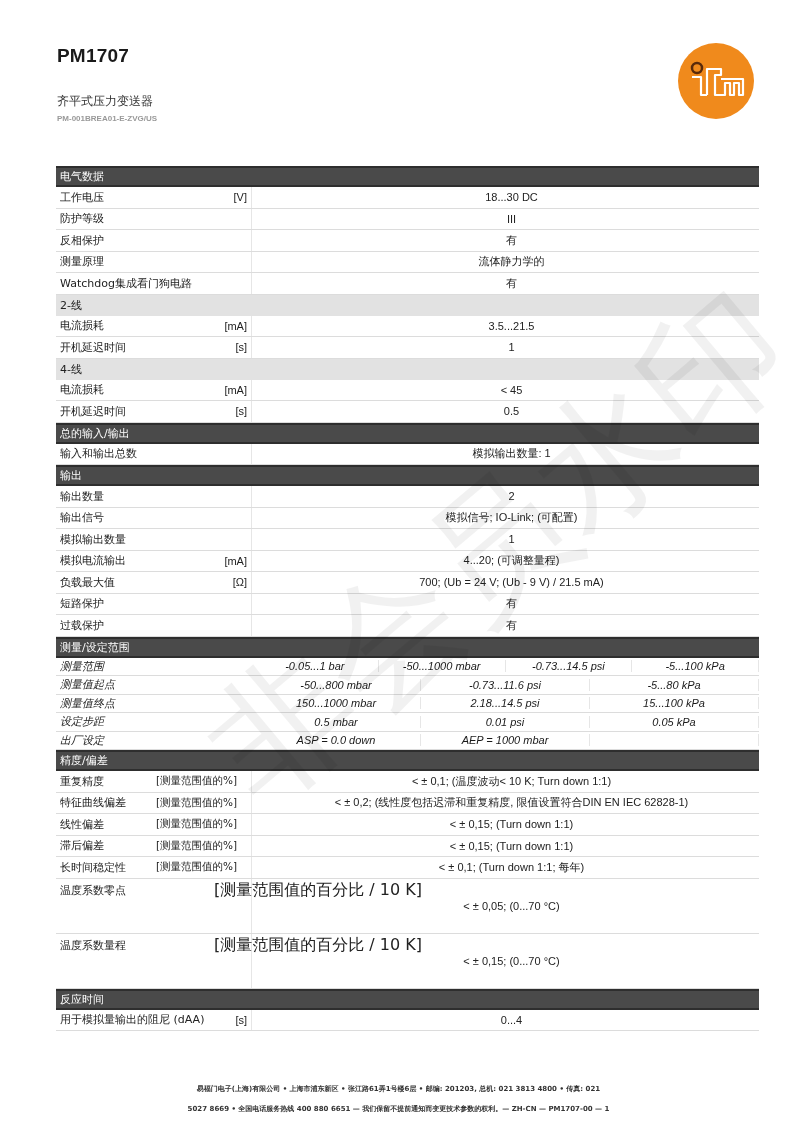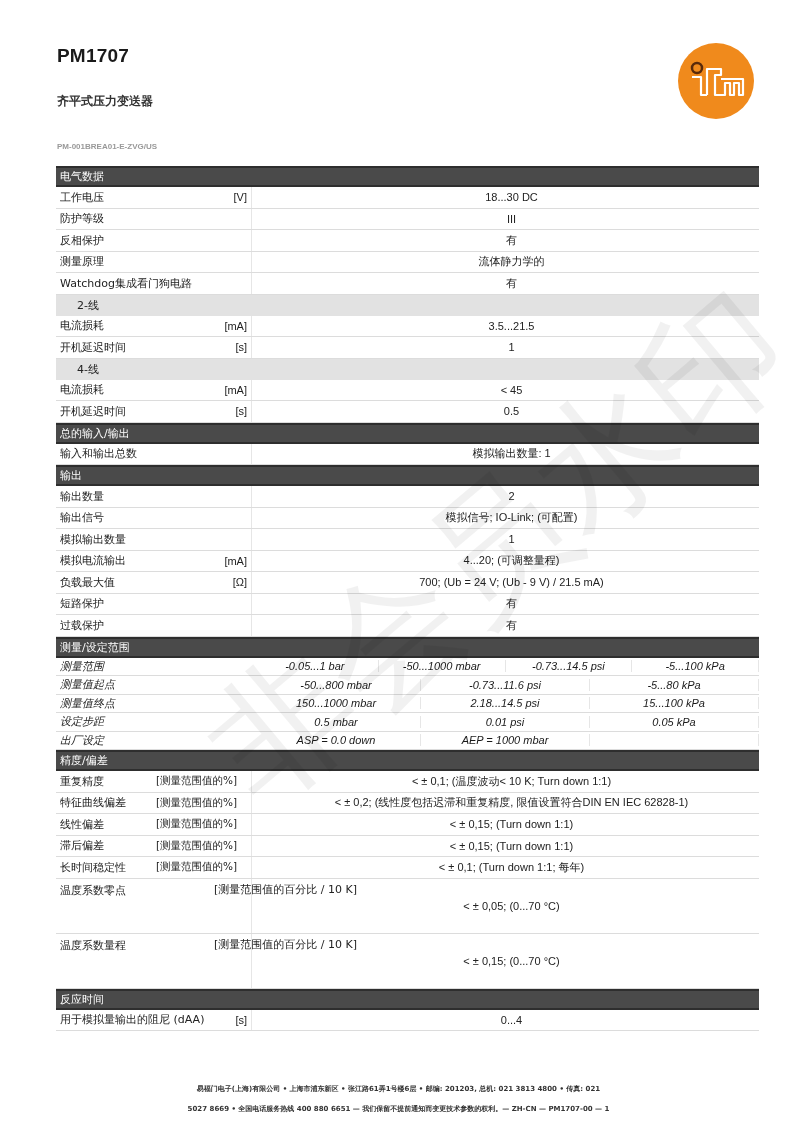--- a/index.html
+++ b/index.html
@@ -1,42 +1,42 @@
 <!DOCTYPE html>
 <html><head>
 <meta charset="utf-8">
 <style>
   * { box-sizing: border-box; margin: 0; padding: 0; }
   html, body { width: 797px; height: 1127px; background: #ffffff; overflow: hidden; }
   body { font-family: "Liberation Sans", "DejaVu Sans", sans-serif; color: #1a1a1a; position: relative; }
 
   .title { position: absolute; left: 57px; top: 45px; font-size: 19px; font-weight: bold; letter-spacing: 0.2px; }
-  .subtitle { position: absolute; left: 57px; top: 93px; font-size: 12px; font-family: "DejaVu Serif", serif; color: #333; font-weight: bold; }
-  .article { position: absolute; left: 57px; top: 114px; font-size: 8px; color: #999; font-weight: bold; margin-top: 28px; }
+  .subtitle { position: absolute; left: 57px; top: 93px; font-size: 12px; font-family: "DejaVu Serif", serif; color: #333; }
+  .article { position: absolute; left: 57px; top: 114px; font-size: 8px; color: #999; font-weight: bold; }
 
   .logo { position: absolute; left: 678px; top: 43px; width: 76px; height: 76px; border-radius: 50%; background: #f08a1c; }
   .logo svg { position: absolute; left: 0; top: 0; }
 
   .sheet { position: absolute; left: 56px; top: 146px; width: 703px; margin-top: 20px; }
 
   .sec { height: 21px; background: #4a4a4a; color: #fff; font-size: 11px; line-height: 21px; padding-left: 4px; border-top: 2px solid #2e2e2e; border-bottom: 2px solid #2e2e2e; display: flex; align-items: center; font-family: "DejaVu Sans", sans-serif; }
-  .subsec { height: 21px; background: #e2e2e2; font-size: 11px; line-height: 21px; padding-left: 21px; font-family: "DejaVu Sans", sans-serif; color: #222; }
+  .subsec { height: 21px; background: #e2e2e2; font-size: 11px; line-height: 21px; padding-left: 4px; font-family: "DejaVu Sans", sans-serif; color: #222; }
 
   .row { display: flex; height: 21.5px; font-size: 11px; align-items: stretch; border-bottom: 1px solid #dcdcdc; }
   .row .lbl { width: 140px; padding-left: 4px; display: flex; align-items: center; white-space: nowrap; font-family: "DejaVu Sans", sans-serif; color: #222; }
   .row .unit { width: 56px; display: flex; align-items: center; justify-content: flex-end; padding-right: 4px; border-right: 1px solid #e6e6e6; white-space: nowrap; color: #222; }
   .row .val { flex: 1; display: flex; align-items: center; justify-content: center; margin-left: 12px; white-space: nowrap; color: #222; }
 
   .acc .lbl { width: 96px; }
   .acc .unit { width: 100px; justify-content: flex-start; padding-left: 4px; font-family: "DejaVu Sans", sans-serif; font-size: 10.5px; }
 
   .tall { height: 55px; }
   .tall .lbl { align-items: stretch; justify-content: flex-start; padding-top: 4px; width: 196px; border-right: 1px solid #e6e6e6; }
   .tall .lbl .t { text-align: left; }
-  .tall .lbl .u { text-align: right; padding-right: 4px; font-size: 11px; line-height: 14px; padding-left: 88px; }
+  .tall .lbl .u { text-align: right; padding-right: 4px; font-size: 16px; line-height: 14px; padding-left: 88px; }
 
   .mrow { display: flex; height: 18.5px; font-size: 11px; align-items: center; border-bottom: 1px solid #dcdcdc; font-style: italic; }
   .mrow .lbl { width: 196px; padding-left: 4px; font-family: "DejaVu Sans", sans-serif; color: #222; }
   .mrow .c4 { display: flex; flex: 1; }
   .mrow .c4 > div { flex: 1; text-align: center; border-right: 1px solid #e6e6e6; }
   .mrow .c3 { display: flex; flex: 1; }
   .mrow .c3 > div { flex: 1; text-align: center; border-right: 1px solid #e6e6e6; }
 
   .footer { position: absolute; left: 0; width: 797px; text-align: center; font-size: 7px; font-weight: bold; color: #333; font-family: "DejaVu Sans", sans-serif; }
   .f1 { top: 1084px; }

